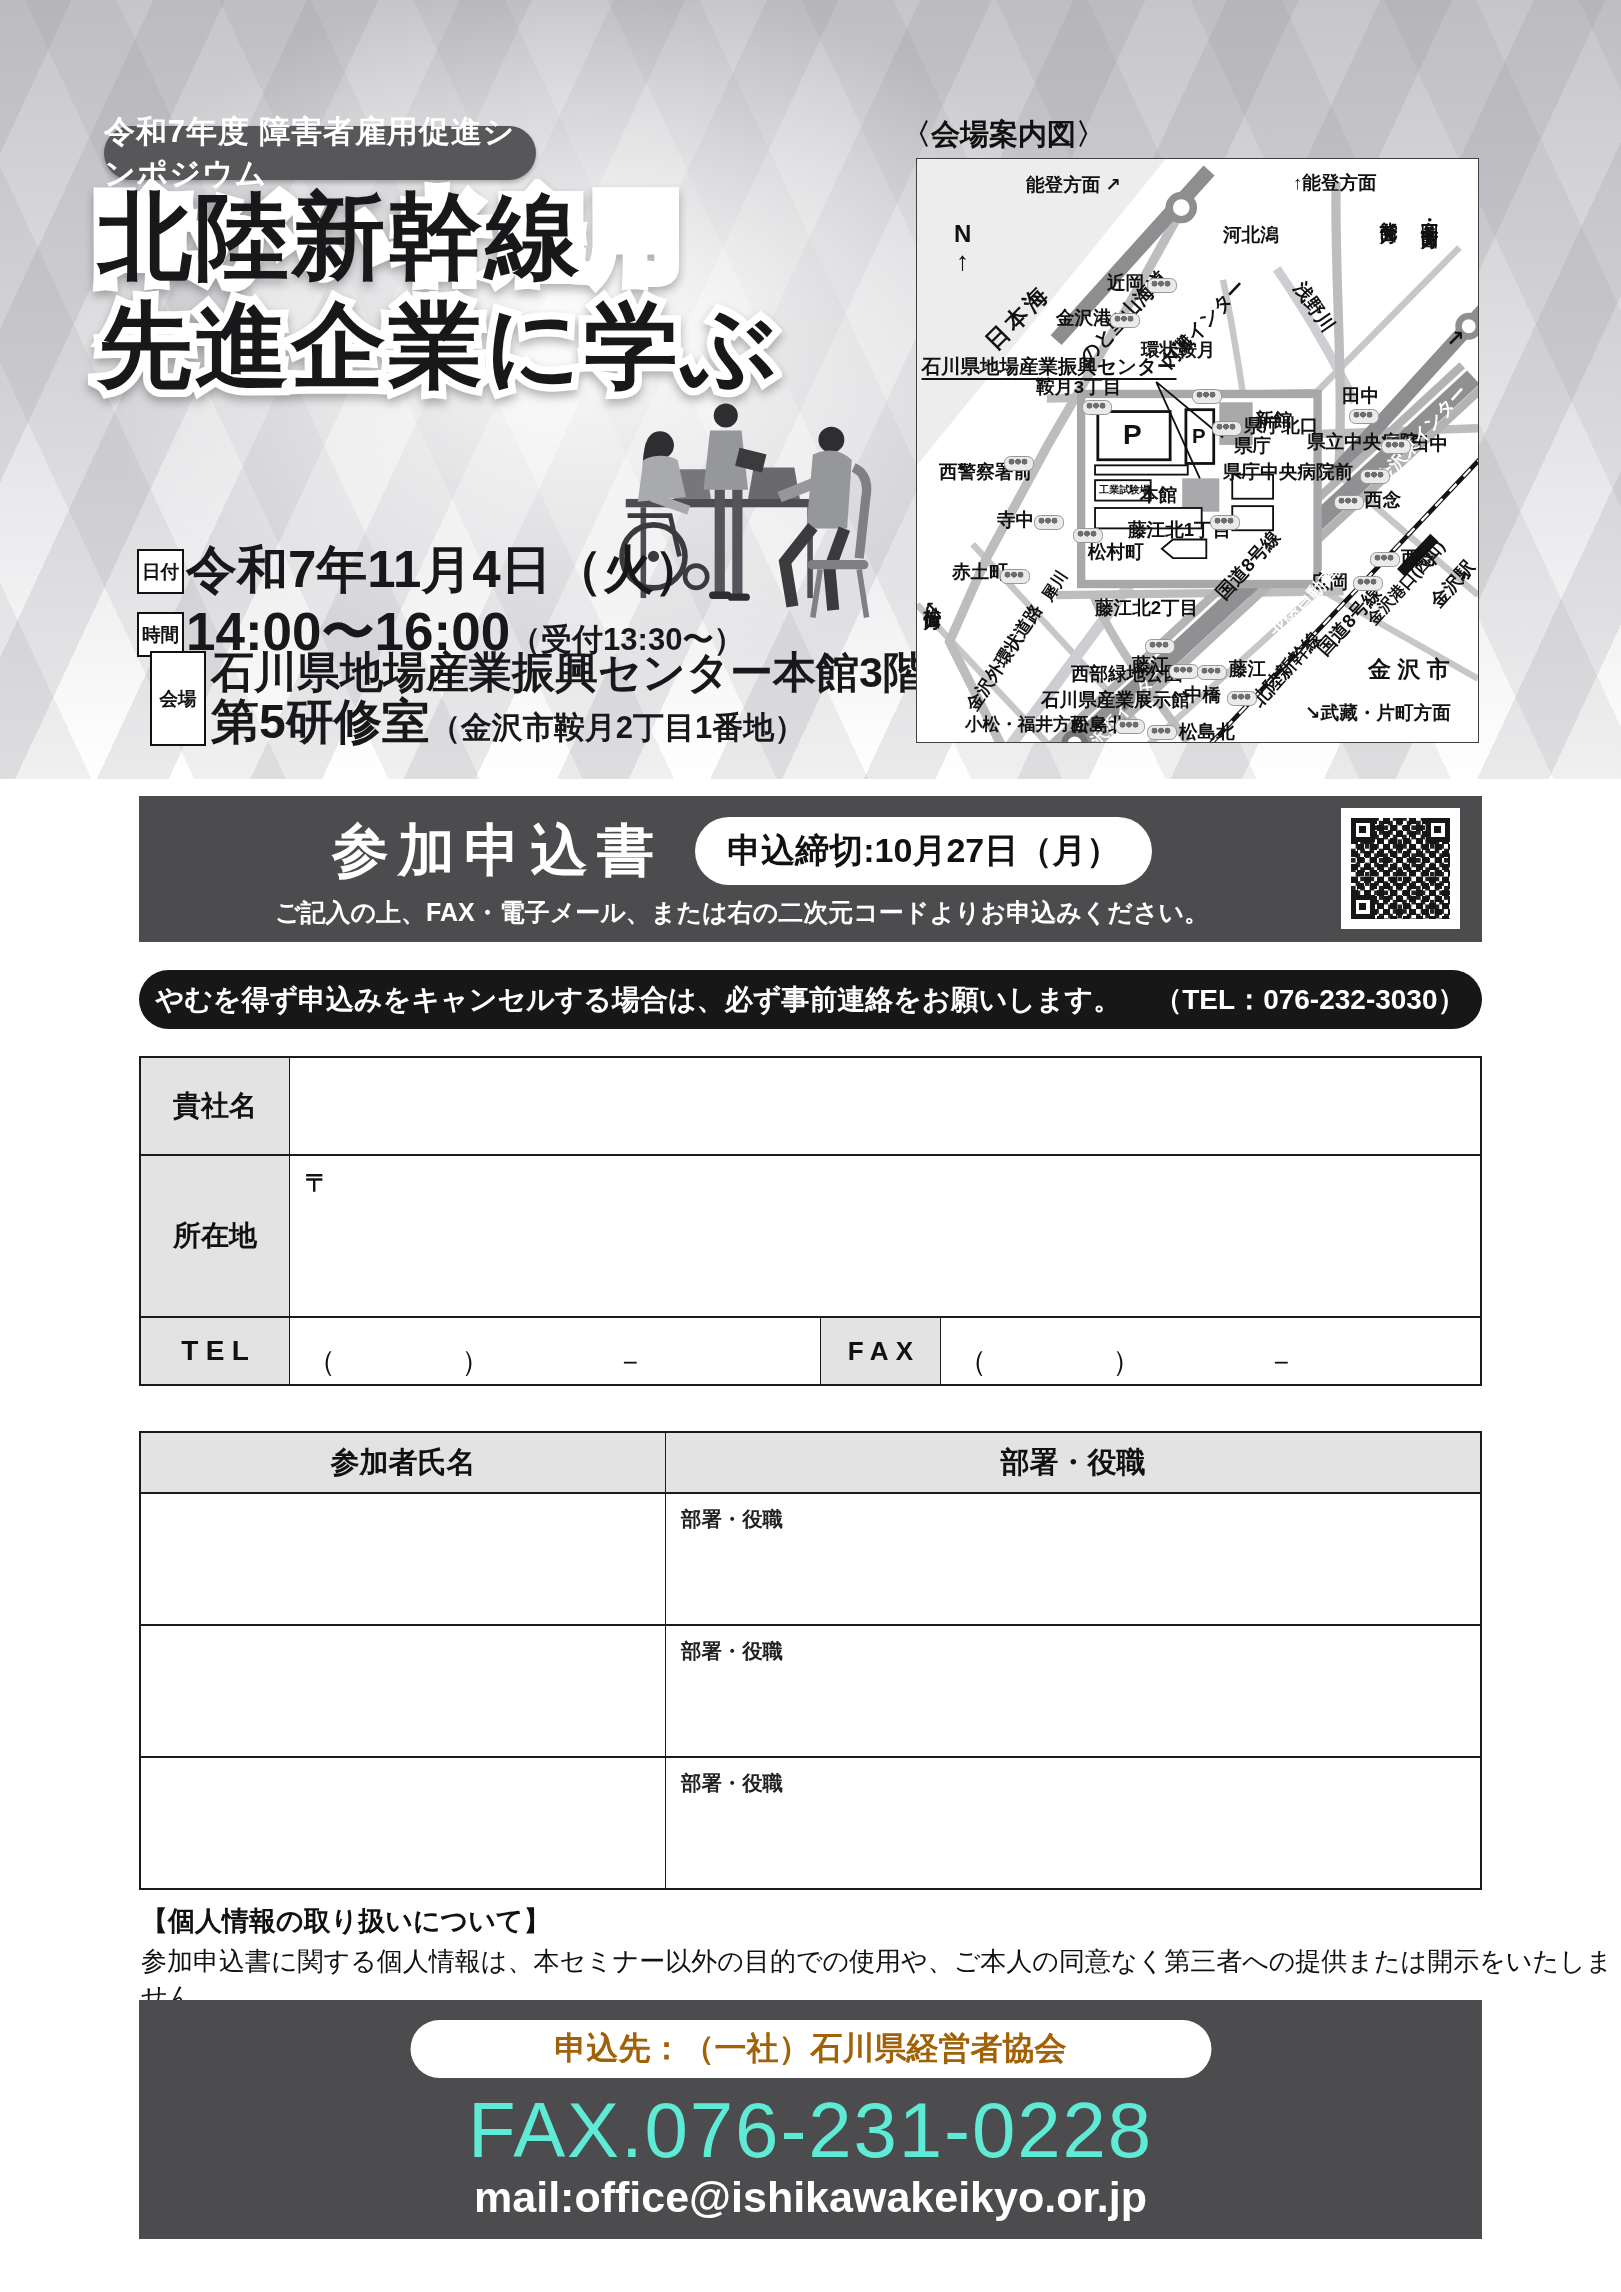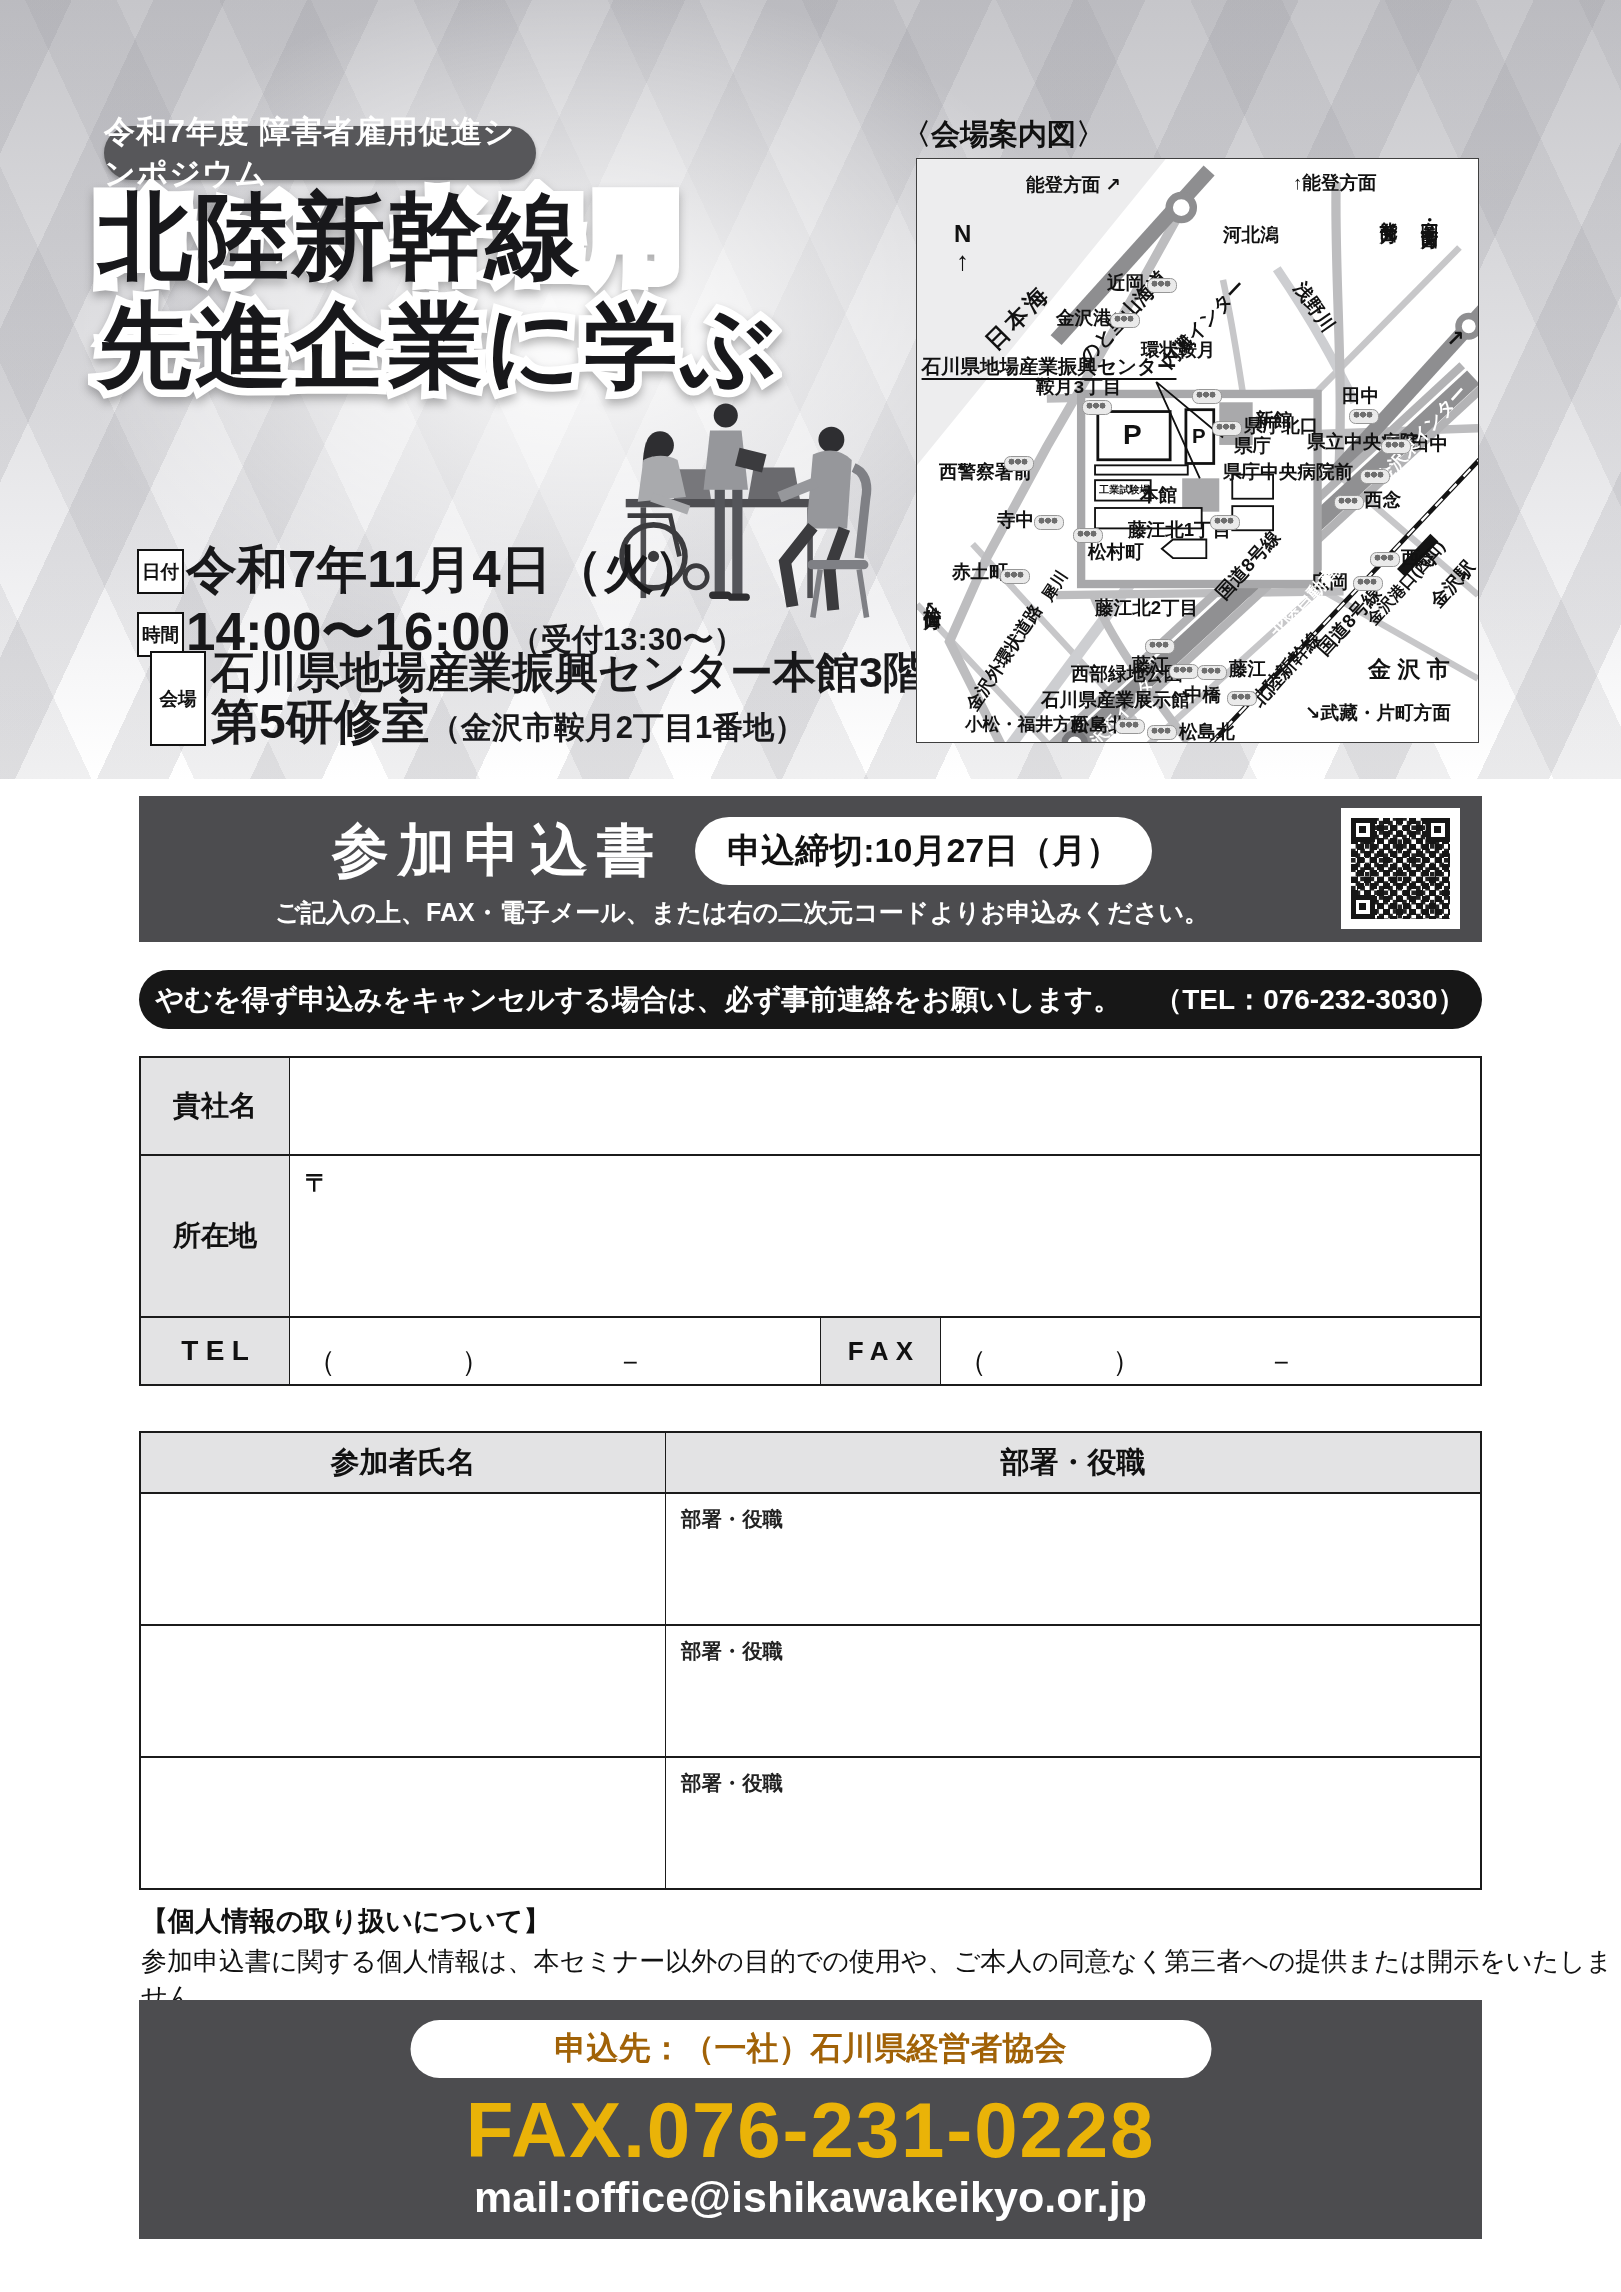--- a/index.html
+++ b/index.html
@@ -84,21 +84,21 @@
   .prow .c2{flex:1;position:relative;}
   .deptlab{position:absolute;left:15px;top:11px;font-size:20.4px;font-weight:700;color:#222;}
   
   .privacy-h{position:absolute;left:141px;top:1903px;font-size:27px;font-weight:700;}
   .privacy-b{position:absolute;left:141px;top:1944px;font-size:26px;}
   
   .footer{position:absolute;left:139px;top:2000px;width:1343px;height:239px;background:#4c4c4f;}
   .fpill{position:absolute;left:50%;top:20.4px;transform:translateX(-50%);width:801px;height:58px;
     border-radius:30px;background:#fff;display:flex;align-items:center;justify-content:center;
     font-weight:900;font-size:32px;color:#a16207;white-space:nowrap;}
-  .ffax{position:absolute;left:0;top:85px;width:100%;text-align:center;color:#eab308;font-weight:700;
+  .ffax{position:absolute;left:0;top:85px;width:100%;text-align:center;color:#5eead4;font-weight:400;
     font-size:78px;letter-spacing:1.9px;}
   .fmail{position:absolute;left:0;top:173px;width:100%;text-align:center;color:#fff;font-weight:700;
     font-size:43px;}
 </style>
 </head>
 <body>
 
 <div class="page">
   <div class="hero-bg"></div>
 

